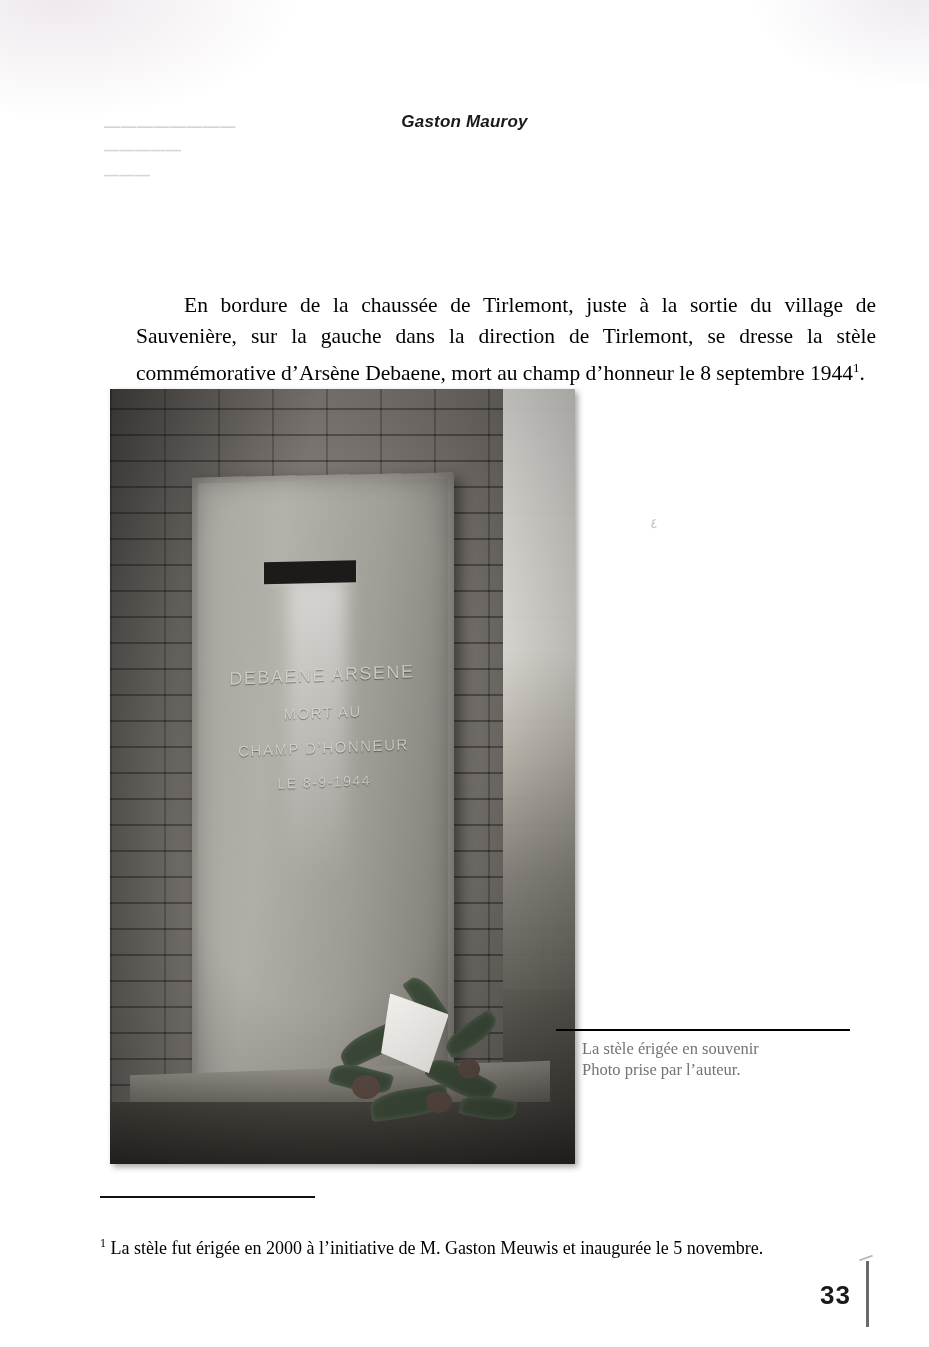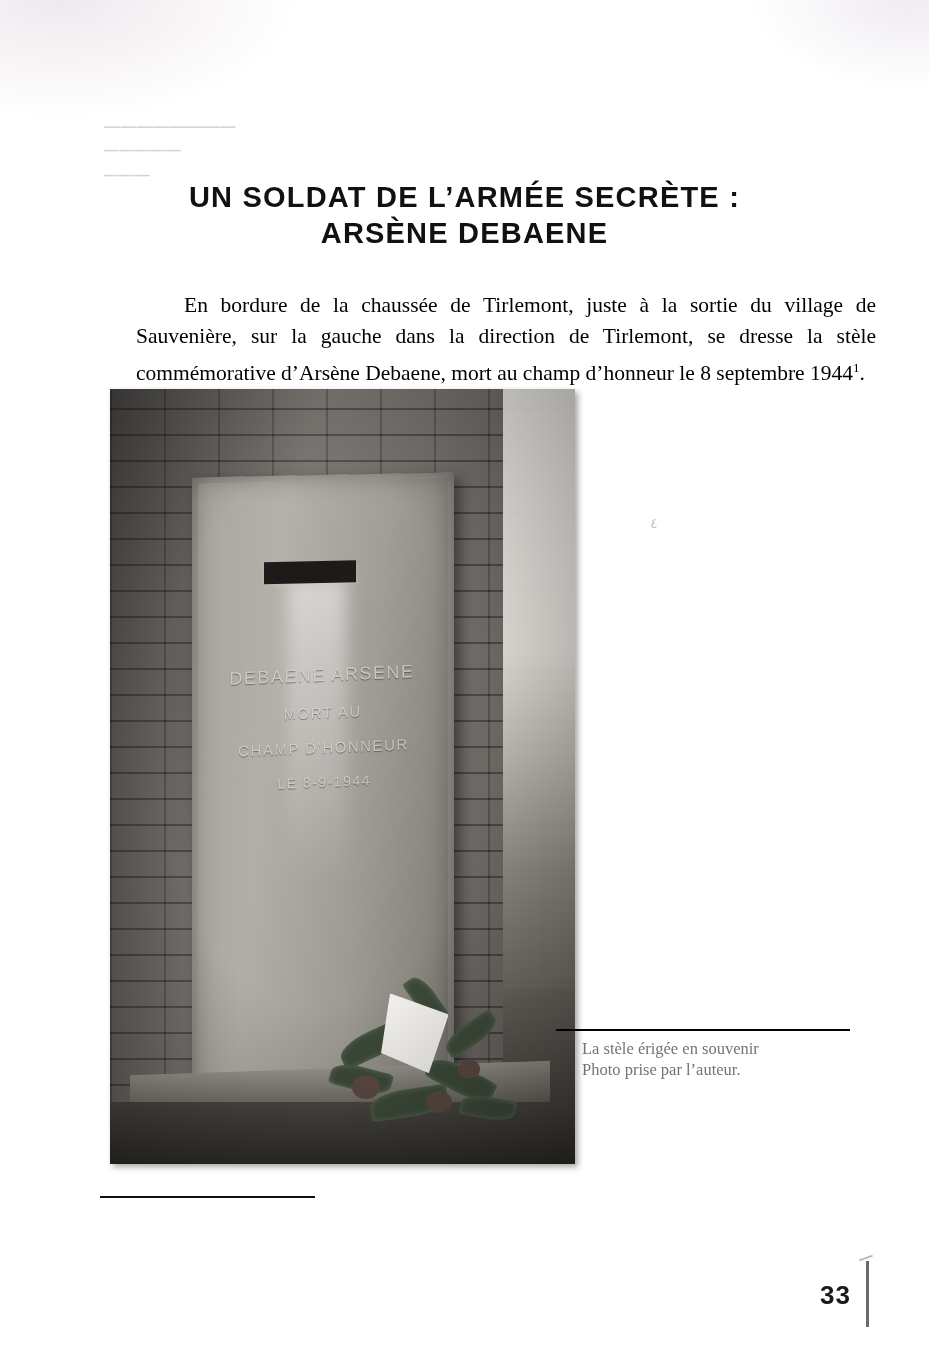--- a/index.html
+++ b/index.html
@@ -321,25 +321,22 @@
 
 <div class="page">
 
   <div class="corner-wash"></div>
   <div class="edge-wash"></div>
   <div class="bleed bleed-1">————————</div>
   <div class="bleed bleed-2">—————</div>
   <div class="bleed bleed-3">———</div>
   <div class="smudge">٤</div>
 
-
-  <h1 class="title">
-    <span>UN SOLDAT DE L’ARMÉE SECRÈTE :</span>
-    <span class="line2">ARSÈNE DEBAENE</span>
-  </h1>
+  <div class="author">Gaston Mauroy</div>
+
 
   <p class="intro">
     <span>En bordure de la chaussée de Tirlemont, juste à la sortie du village de Sauvenière, sur la gauche dans la direction de Tirlemont, se dresse la stèle commémorative d’Arsène Debaene, mort au champ d’honneur le 8 septembre 1944</span><sup>1</sup>.
   </p>
 
   <div class="photo-wrap">
     <div class="photo">
       <div class="bricks"></div>
       <div class="bricks-shade"></div>
       <div class="right-strip"></div>
@@ -378,18 +375,22 @@
     </div>
   </div>
 
   <div class="caption-rule"></div>
   <div class="caption">
     <div>La stèle érigée en souvenir</div>
     <div>Photo prise par l’auteur.</div>
   </div>
 
   <div class="footnote-rule"></div>
+  <p class="footnote">
+    <sup>1</sup>
+    <span>La stèle fut érigée en 2000 à l’initiative de M. Gaston Meuwis et inaugurée le 5 novembre.</span>
+  </p>
 
   <div class="folio-tick"></div>
   <div class="folio-bar"></div>
   <div class="folio">33</div>
 
 </div>
 
 </body></html>

